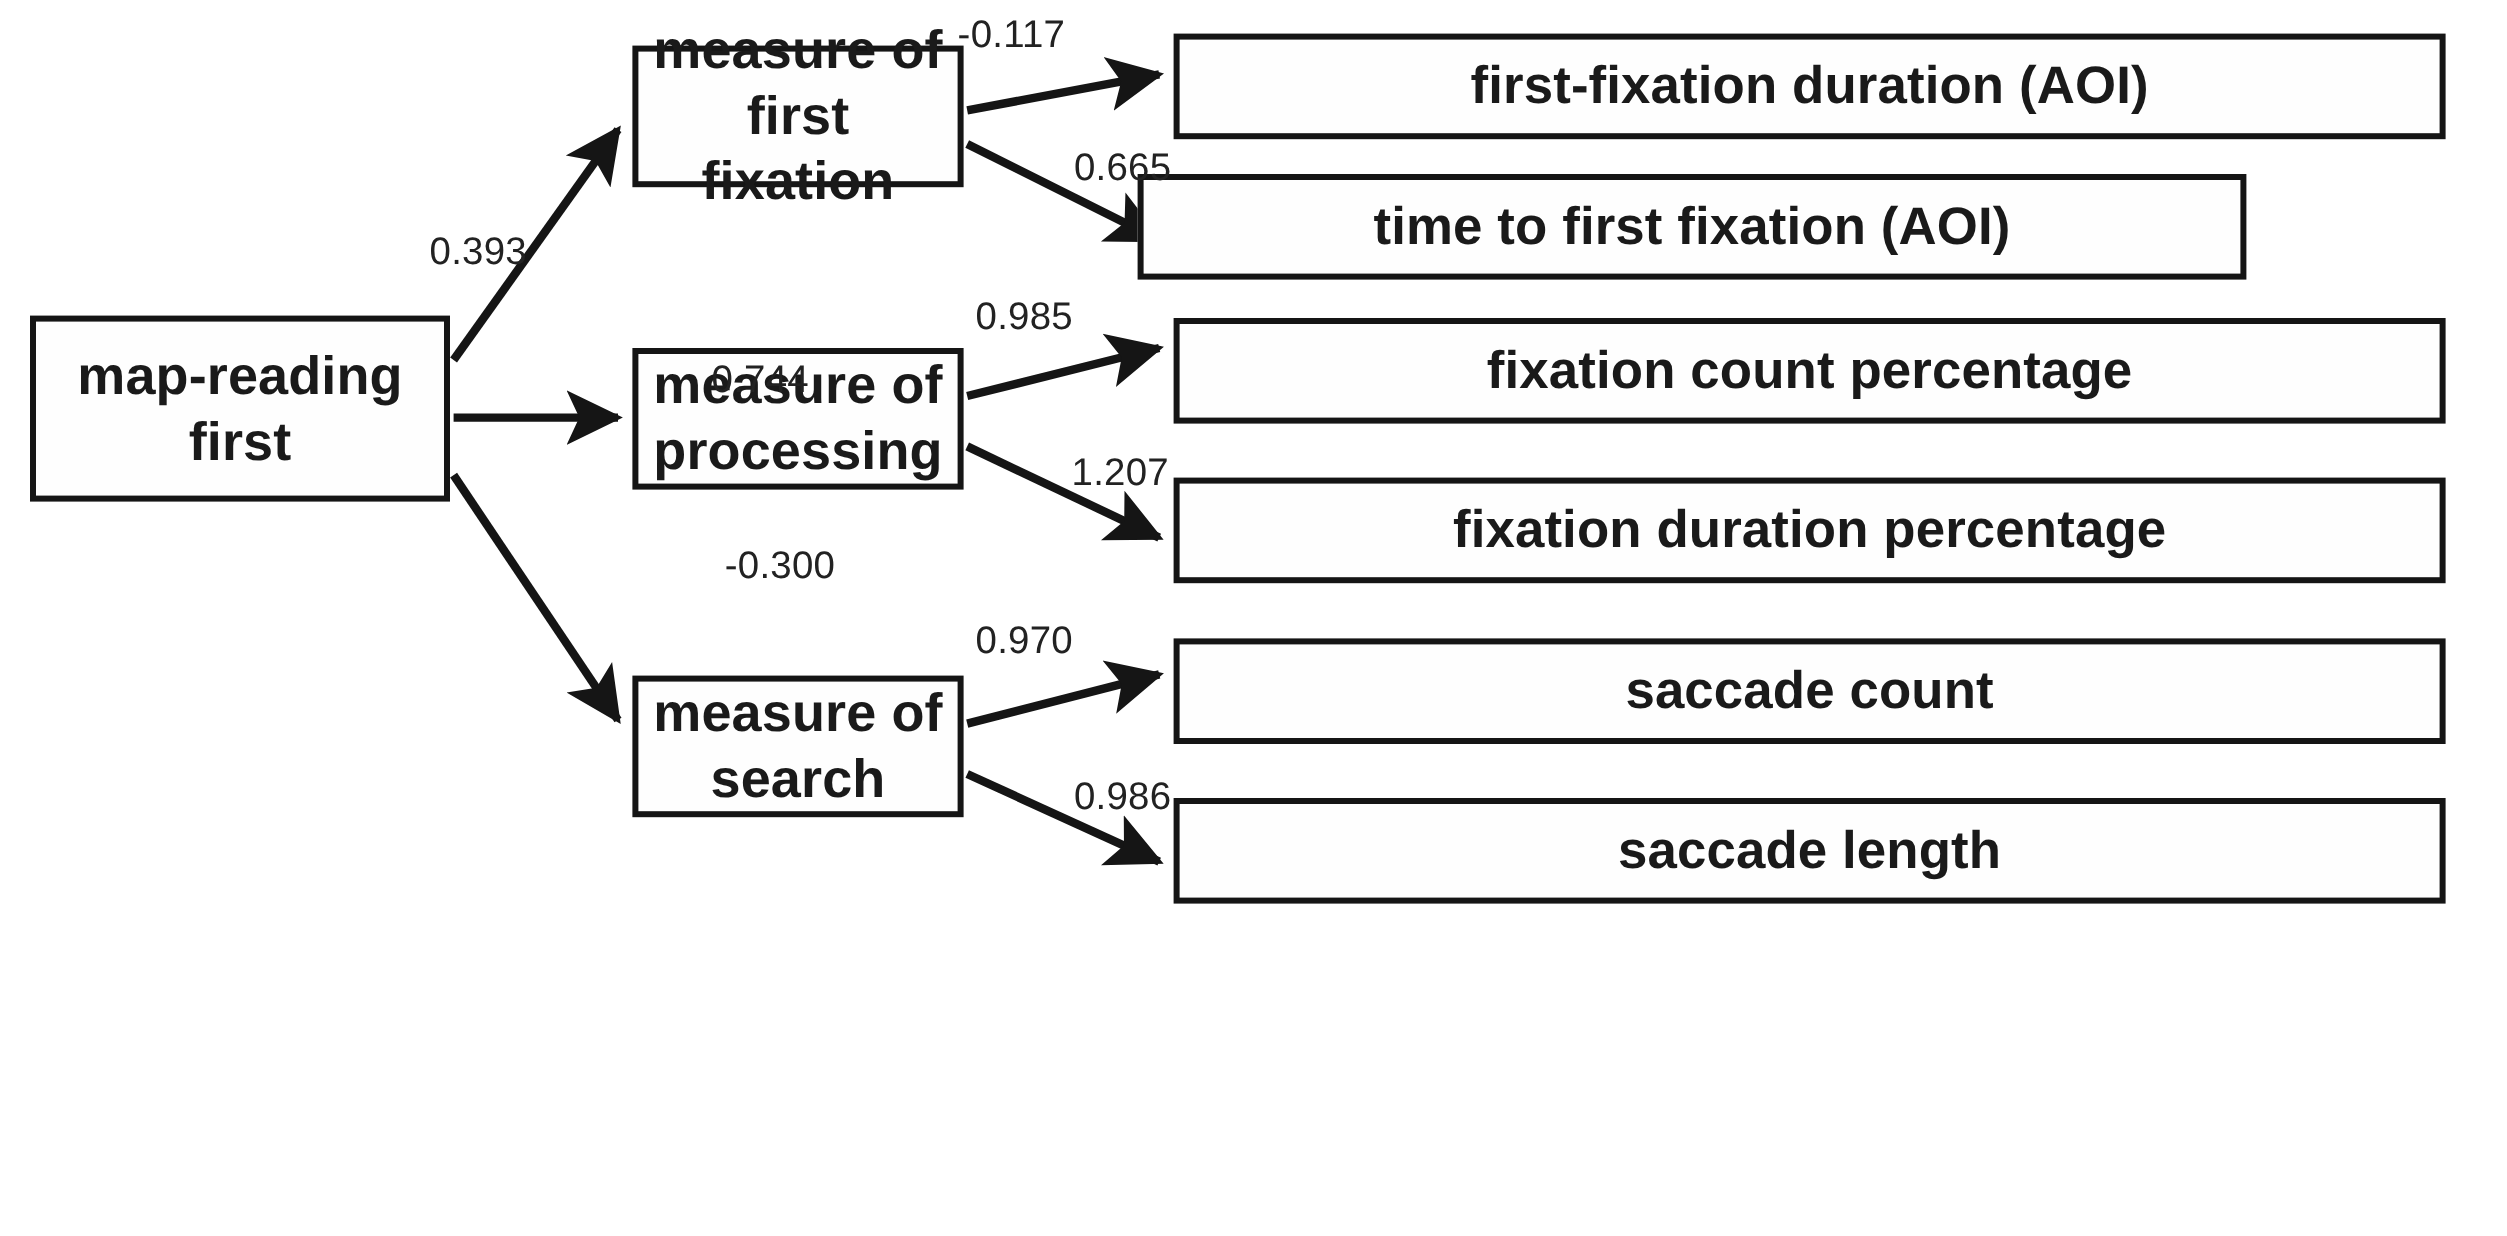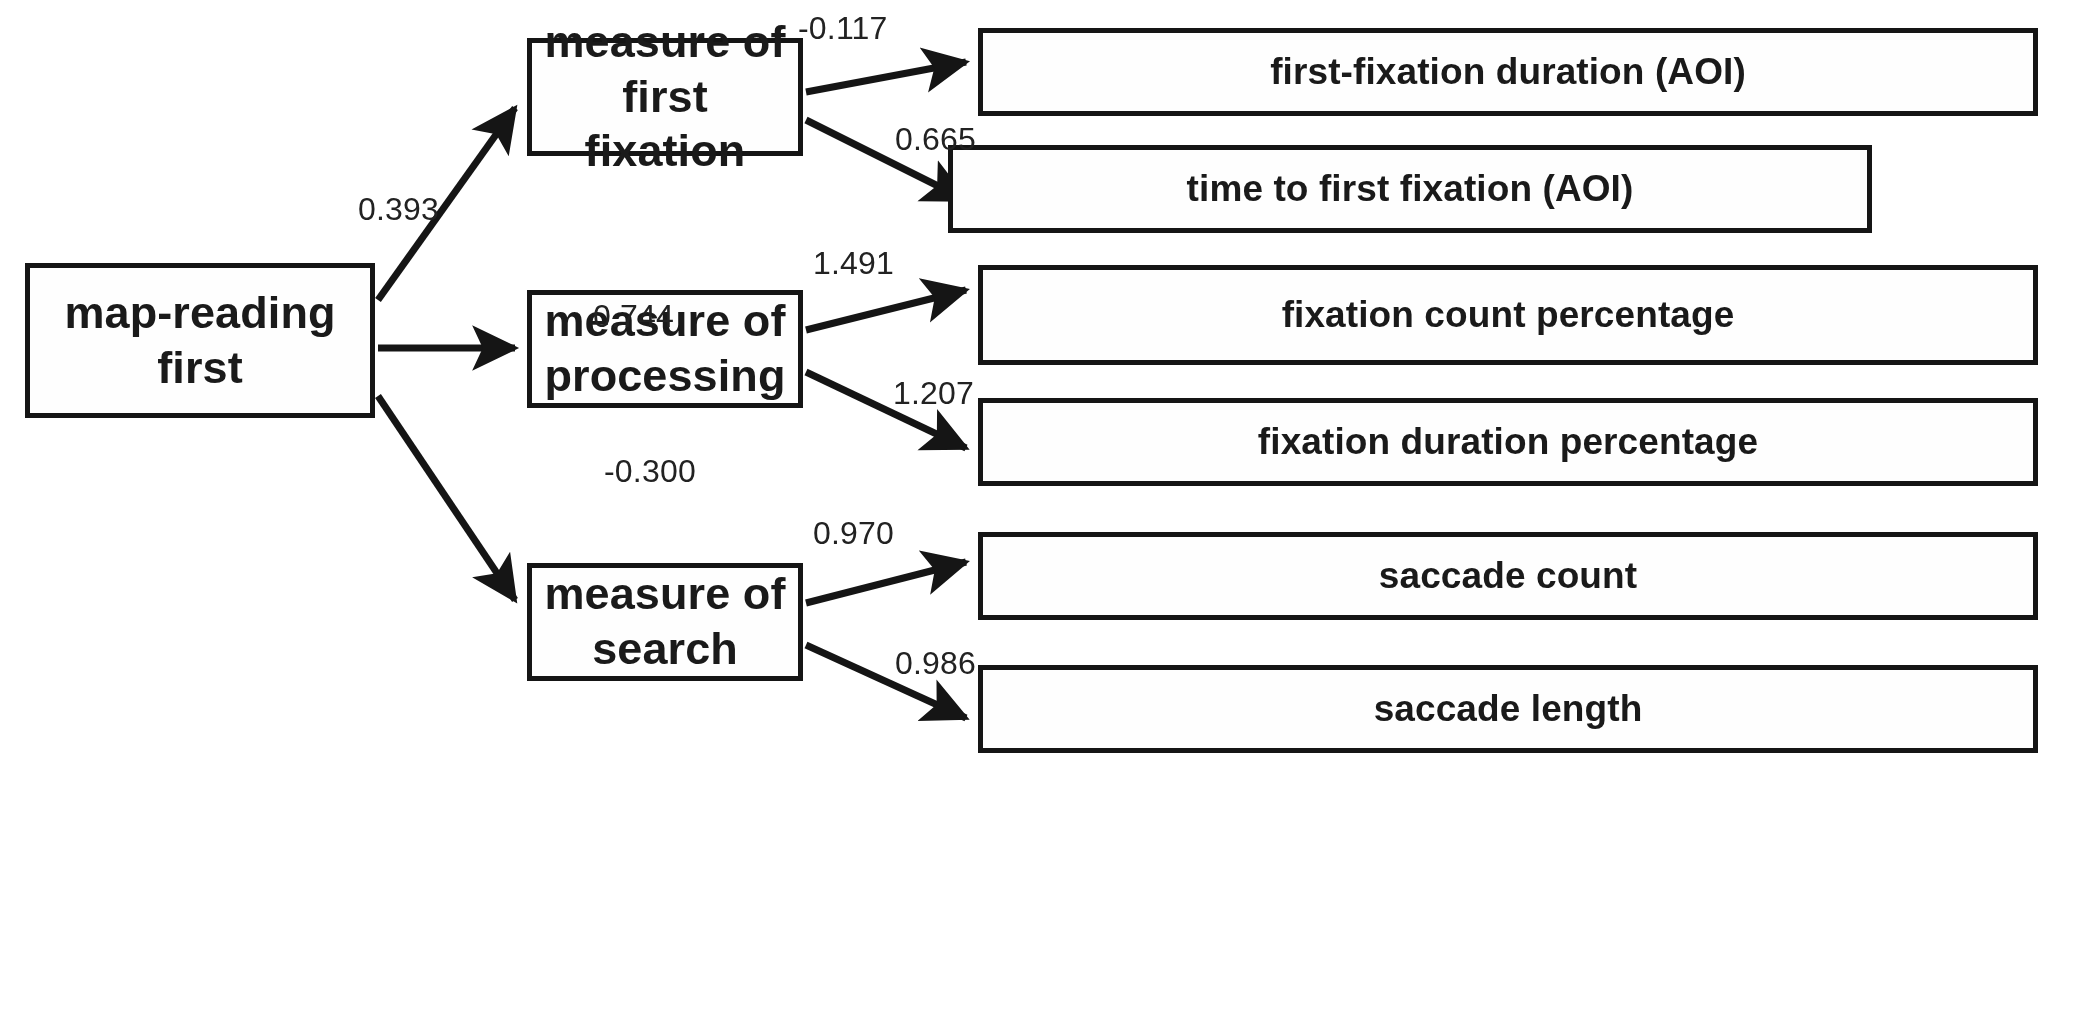--- a/index.html
+++ b/index.html
@@ -38,21 +38,21 @@
   }
   .node-box .node-label {
     display: block;
     width: 100%;
     padding: 0 10px;
     box-sizing: border-box;
     white-space: pre-line;
   }
   .latent-box { font-size: 45px; }
   .exogenous-box { font-size: 45px; }
-  .observed-box { font-size: 37px; }
+  .observed-box { font-size: 44px; }
   .path-coef {
     position: absolute;
     color: #222222;
     font-size: 32px;
     letter-spacing: 0.2px;
     white-space: nowrap;
     background: transparent;
   }
 </style>
 </head>
@@ -106,21 +106,21 @@
   </div>
 
   <div class="node-box observed-box" style="left:978px; top:28px; width:1060px; height:88px;">
     <span class="node-label">first-fixation duration (AOI)</span>
   </div>
 
   <div class="node-box observed-box" style="left:948px; top:145px; width:924px; height:88px;">
     <span class="node-label">time to first fixation (AOI)</span>
   </div>
 
-  <div class="node-box observed-box" style="left:978px; top:265px; width:1060px; height:100px;">
+  <div class="node-box observed-box" style="left:978px; top:265px; width:1060px; height:88px;">
     <span class="node-label">fixation count percentage</span>
   </div>
 
   <div class="node-box observed-box" style="left:978px; top:532px; width:1060px; height:88px;">
     <span class="node-label">saccade count</span>
   </div>
 
   <div class="node-box observed-box" style="left:978px; top:398px; width:1060px; height:88px;">
     <span class="node-label">fixation duration percentage</span>
   </div>
@@ -143,21 +143,21 @@
 
   <div class="path-coef" style="left:798px; top:10px;">
     <span>-0.117</span>
   </div>
 
   <div class="path-coef" style="left:895px; top:121px;">
     <span>0.665</span>
   </div>
 
   <div class="path-coef" style="left:813px; top:245px;">
-    <span>1.491</span>
+    <span>0.985</span>
   </div>
 
   <div class="path-coef" style="left:893px; top:375px;">
     <span>1.207</span>
   </div>
 
   <div class="path-coef" style="left:813px; top:515px;">
     <span>0.970</span>
   </div>
 

